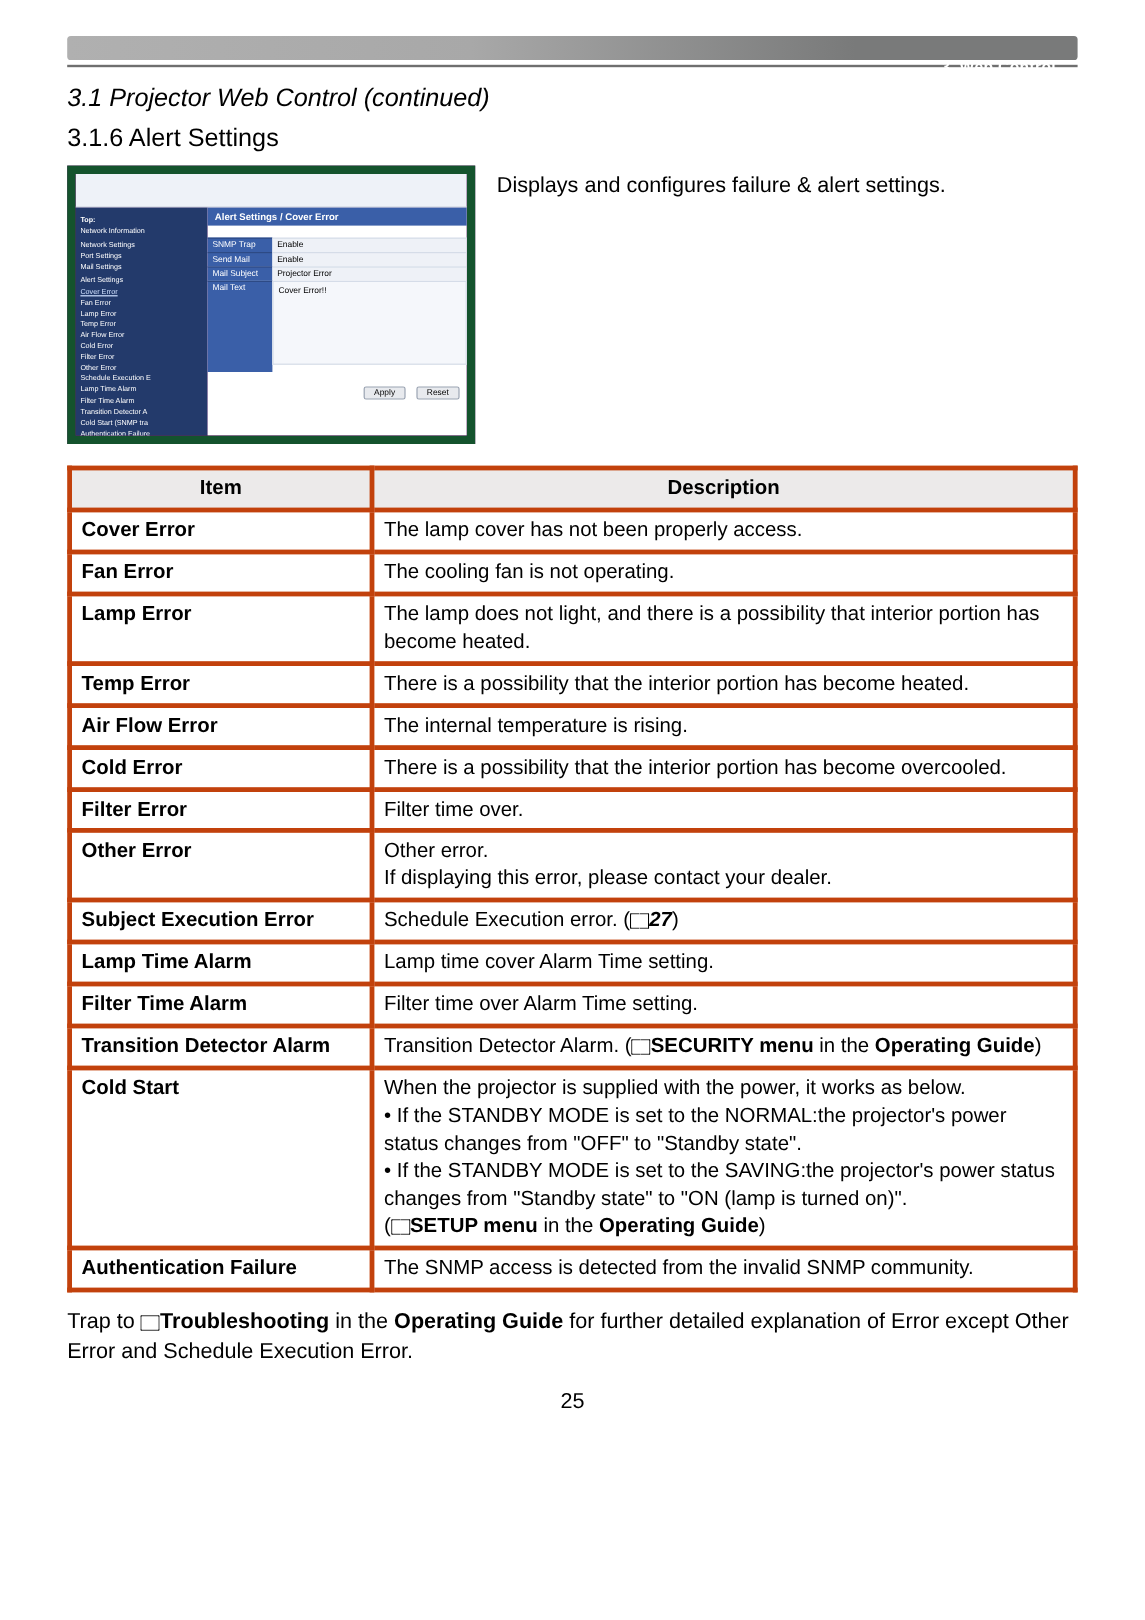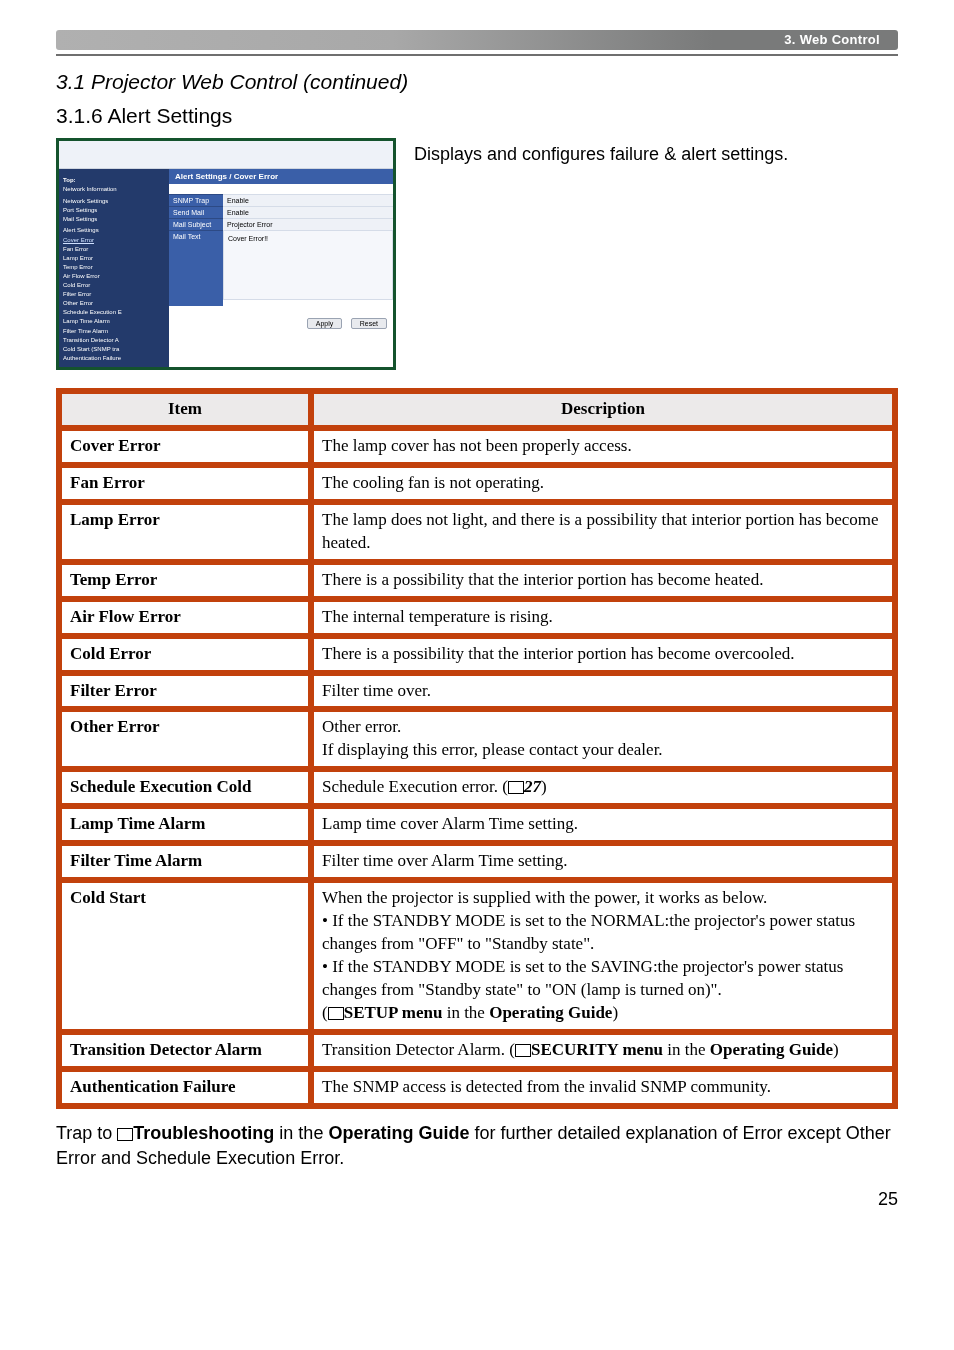--- a/index.html
+++ b/index.html
@@ -1,48 +1,48 @@
 <!DOCTYPE html>
 <html><head>
 <meta charset="utf-8">
 <style>
   * { box-sizing: border-box; margin: 0; padding: 0; }
   html, body { width: 954px; font-family: Arial, Helvetica, sans-serif; background: #fff; color: #000; }
   .page { width: 954px; padding: 30px 56px 20px 56px; }
   .top-band { height: 20px; background: linear-gradient(to right, #b0b0b0 0%, #a8a8a8 40%, #797a7a 78%, #797a7a 100%); border-radius: 3px; margin-bottom: 4px; position: relative; }
-  .top-band-label { position: absolute; right: 18px; top: 0; line-height: 20px; font-size: 13px; font-weight: bold; color: #fff; letter-spacing: 0.3px; }
+  .top-band-label { position: absolute; right: 18px; top: 16px; line-height: 20px; font-size: 13px; font-weight: bold; color: #fff; letter-spacing: 0.3px; }
   .hline { height: 2px; background: #6f6f6f; margin-bottom: 14px; }
   .h-sec { font-style: italic; font-weight: normal; font-size: 21px; margin: 4px 0 10px 0; }
   .h-sub { font-weight: normal; font-size: 21px; margin: 6px 0 10px 0; }
   .row1 { display: flex; align-items: flex-start; gap: 18px; margin-bottom: 18px; }
-  .shot { width: 340px; height: 232px; border: 3px solid #14532d; background: #701a75; position: relative; overflow: hidden; }
+  .shot { width: 340px; height: 232px; border: 7px solid #14532d; background: #701a75; position: relative; overflow: hidden; }
   .shot-top { height: 28px; background: #eef2f8; border-bottom: 1px solid #cfd6e0; }
   .shot-body { display: flex; height: calc(100% - 28px); }
   .shot-left { width: 110px; background: #233a6b; color: #fff; font-size: 6px; padding: 6px 4px; line-height: 1.35; }
   .shot-left .tiny { display:block; margin: 1px 0; }
   .shot-left .underline { text-decoration: underline; color:#cfe0ff; }
   .shot-right { flex: 1; background: #fff; padding: 0; }
   .panel-title { background: #3a5fa8; color: #fff; font-weight: bold; font-size: 8px; padding: 3px 6px; }
   .mini-row { display:flex; font-size:7px; }
   .mini-label { width: 54px; background:#3a5fa8; color:#fff; padding:2px 4px; border-top:1px solid #2d4a85;}
   .mini-val { flex:1; background:#eef1f7; padding:2px 4px; border-top:1px solid #d5dce8;}
   .mini-body { background:#f5f7fb; height: 70px; border:1px solid #d5dce8; margin: 0 0 0 0; padding:4px; font-size:7px;}
   .btn-row { text-align:right; padding:6px; }
   .mini-btn { display:inline-block; font-size:7px; background:#e8eaee; border:1px solid #9aa3b2; padding:1px 8px; margin-left:4px; border-radius:2px;}
   .intro-text { font-size: 18px; line-height: 1.35; flex: 1; padding-top: 4px; }
   table.spec { width: 100%; border-collapse: collapse; font-size: 17px; }
-  table.spec th, table.spec td { border: 6px solid #c2410c; padding: 4px 8px; vertical-align: top; line-height: 1.35; font-family: Liberation Serif, serif; }
+  table.spec th, table.spec td { border: 4px solid #c2410c; padding: 4px 8px; vertical-align: top; line-height: 1.35; }
   table.spec th { background: #eceaea; font-weight: bold; text-align: center; }
   table.spec td.k { font-weight: bold; width: 252px; background: #fff; }
   .book { display:inline-block; width: 16px; height: 12px; position: relative; vertical-align: -1px; }
   .book::before, .book::after { content:""; position:absolute; top:0; width:7px; height:11px; border:1px solid #000; background:#fff; }
   .book::before { left:0; border-right:none; border-radius: 1px 0 0 1px; }
   .book::after { right:0; border-left:none; border-radius: 0 1px 1px 0; }
   .footer-text { font-size: 18px; line-height: 1.4; margin-top: 12px; }
-  .page-no { text-align: right; font-size: 18px; margin-top: 18px; }
+  .page-no { text-align: center; font-size: 18px; margin-top: 18px; }
   .nowrap { white-space: nowrap; }
 </style>
 </head>
 <body>
 
 <div class="page">
 
   <div class="top-band">
     <span class="top-band-label">3. Web Control</span>
   </div>
@@ -145,46 +145,46 @@
         <td>Filter time over.</td>
       </tr>
       <tr>
         <td class="k">Other Error</td>
         <td>
           <span>Other error.</span><br>
           <span>If displaying this error, please contact your dealer.</span>
         </td>
       </tr>
       <tr>
-        <td class="k">Schedule Execution Cold</td>
+        <td class="k">Subject Execution Error</td>
         <td>
           <span>Schedule Execution error. (</span><span class="book"></span><i><b>27</b></i><span>)</span>
         </td>
       </tr>
       <tr>
         <td class="k">Lamp Time Alarm</td>
         <td>Lamp time cover Alarm Time setting.</td>
       </tr>
       <tr>
         <td class="k">Filter Time Alarm</td>
         <td>Filter time over Alarm Time setting.</td>
       </tr>
       <tr>
+        <td class="k">Transition Detector Alarm</td>
+        <td>
+          <span>Transition Detector Alarm. (</span><span class="book"></span><b>SECURITY menu</b><span> in the </span><b>Operating Guide</b><span>)</span>
+        </td>
+      </tr>
+      <tr>
         <td class="k">Cold Start</td>
         <td>
           <span>When the projector is supplied with the power, it works as below.</span><br>
           <span>• If the STANDBY MODE is set to the NORMAL:the projector's power status changes from "OFF" to "Standby state".</span><br>
           <span>• If the STANDBY MODE is set to the SAVING:the projector's power status changes from "Standby state" to "ON (lamp is turned on)".</span><br>
           <span class="nowrap"><span>(</span><span class="book"></span><b>SETUP menu</b><span> in the </span><b>Operating Guide</b><span>)</span></span>
-        </td>
-      </tr>
-      <tr>
-        <td class="k">Transition Detector Alarm</td>
-        <td>
-          <span>Transition Detector Alarm. (</span><span class="book"></span><b>SECURITY menu</b><span> in the </span><b>Operating Guide</b><span>)</span>
         </td>
       </tr>
       <tr>
         <td class="k">Authentication Failure</td>
         <td>The SNMP access is detected from the invalid SNMP community.</td>
       </tr>
     </tbody>
   </table>
 
   <div class="footer-text">

